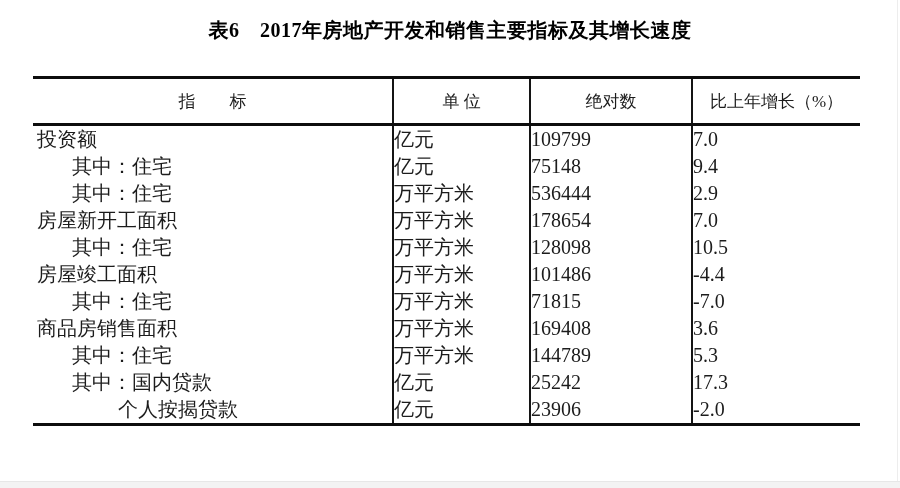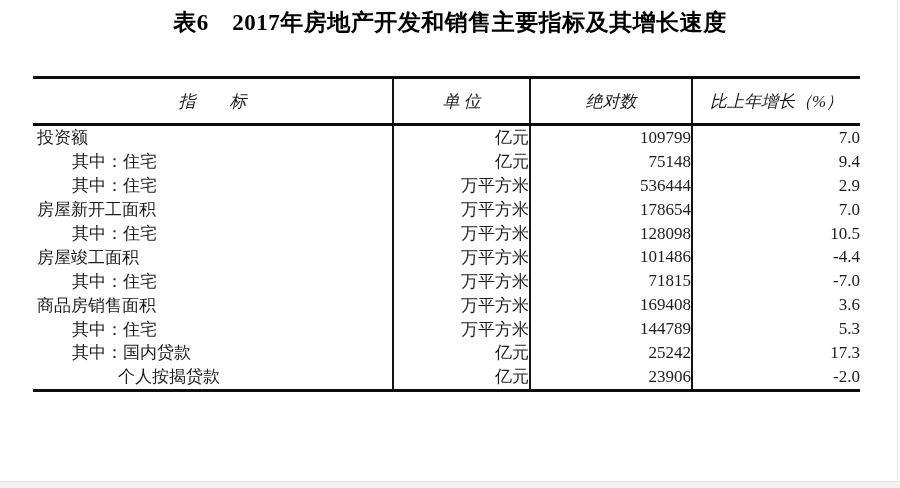--- a/index.html
+++ b/index.html
@@ -5,23 +5,23 @@
   html, body { margin: 0; padding: 0; }
   body {
     width: 900px; height: 488px;
     background: #ffffff;
     position: relative;
     overflow: hidden;
     font-family: "Liberation Serif", "DejaVu Serif", serif;
     color: #1c1c1c;
   }
   .page-title {
-    padding-top: 7px;
+    padding-top: 17px;
     text-align: center;
-    font-size: 23px;
+    font-size: 20px;
     font-weight: bold;
     color: #000;
     letter-spacing: 0.5px;
     white-space: pre;
   }
   .table-wrap {
     position: absolute;
     left: 33px;
     top: 76px;
     width: 827px;
@@ -38,33 +38,32 @@
   col.c3 { width: 162px; }
   col.c4 { width: 168px; }
   thead th {
     height: 44px;
     font-weight: normal;
     font-size: 17px;
     text-align: center;
     border-bottom: 3px solid #0d0d0d;
     padding: 0;
     white-space: pre;
-    font-style: italic;
   }
   tbody td {
     height: 23.9px;
-    font-size: 17px;
+    font-size: 20px;
     padding: 0;
     vertical-align: middle;
     white-space: nowrap;
     overflow: hidden;
   }
   .vline { border-left: 2px solid #141414; }
   td.indicator { text-align: left; padding-left: 4px; }
-  td.center { text-align: right; }
+  td.center { text-align: left; }
   .bottom-strip {
     position: absolute;
     left: 0; right: 0; bottom: 0;
     height: 6px;
     background: #f3f3f3;
     border-top: 1px solid #e7e7e7;
   }
   .right-edge {
     position: absolute;
     top: 0; bottom: 0; right: 2px;

